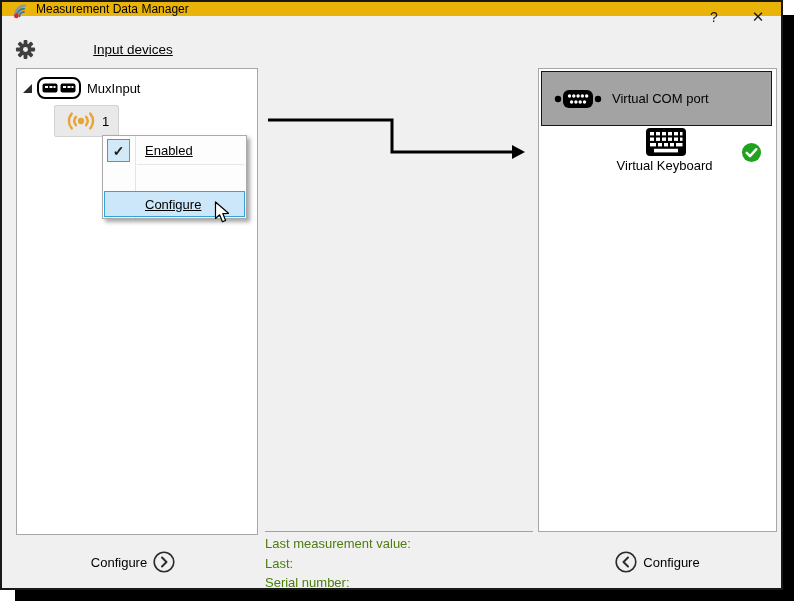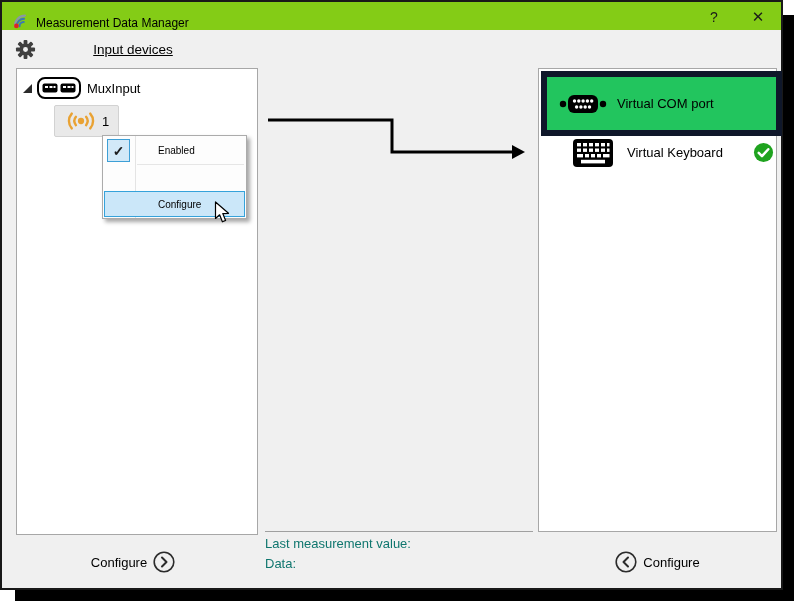--- a/index.html
+++ b/index.html
@@ -8,22 +8,22 @@
     background:#ffffff;
     font-family:"Liberation Sans", sans-serif;
     -webkit-font-smoothing:antialiased;
   }
   .window {
     position:absolute; left:0; top:0; width:779px; height:586px;
     background:#f0f0f0; border:2px solid #191919;
     box-shadow:13px 13px 0 -2px #000000;
   }
   .titlebar {
-    position:absolute; left:0; top:0; width:779px; height:28px;
-    background:#84cc16; display:flex; align-items:flex-end;
+    position:absolute; left:0; top:0; width:779px; height:14px;
+    background:#eab308; display:flex; align-items:flex-start;
   }
   .titlebar .app-icon { margin-left:9px; width:18px; height:18px; }
   .titlebar .title { margin-left:7px; font-size:12px; color:#000; }
   .tb-btn {
     position:absolute; top:0; width:40px; height:30px; display:flex;
     align-items:center; justify-content:center; font-size:14px; color:#1a1a1a;
     cursor:default;
   }
   .help-btn { right:47px; }
   .close-btn { right:3px; font-size:15px; }
@@ -54,21 +54,21 @@
     position:absolute; left:100px; top:133px; width:143px; height:82px;
     background:#fdfdfd; border:1px solid #ababab;
     box-shadow:3px 3px 4px rgba(0,0,0,0.35);
   }
   .ctx-gutter-line { position:absolute; left:32px; top:0; bottom:0; width:1px; background:#e4e4e4; }
   .ctx-row { position:absolute; left:0; width:143px; height:27px; display:flex; align-items:center; }
   .ctx-row-1 { top:1px; }
   .ctx-row-2 { top:28px; }
   .ctx-row-3 { top:55px; }
   .ctx-sep { position:absolute; left:34px; right:2px; top:28px; height:1px; background:#e6e6e6; }
-  .ctx-label { margin-left:55px; font-size:10px; color:#000; }
+  .ctx-label { margin-left:42px; font-size:13px; color:#000;text-decoration:underline; }
   .ctx-checkbox {
     position:absolute; left:4px; top:2px; width:21px; height:21px;
     background:#d2e9f8; border:1px solid #3d9fd6;
     display:flex; align-items:center; justify-content:center;
     font-size:14px; color:#1c1c1c; font-weight:bold;
   }
   .ctx-highlight {
     position:absolute; left:1px; top:55px; width:139px; height:24px;
     background:#cbe7f9; border:1px solid #35a2da;
   }
@@ -77,30 +77,30 @@
   .cursor-icon { position:absolute; left:212px; top:199px; width:16px; height:24px; }
 
   .flow-arrow { position:absolute; left:260px; top:108px; width:272px; height:52px; }
 
   
   .out-row {
     position:absolute; display:flex; align-items:center; font-size:13px; color:#000;
   }
   .out-row-com {
     left:2px; top:2px; width:229px; height:53px;
-    background:#22c55e; border:6px solid #0f172a;
-  }
-  .out-row-kb { left:18px; top:57px; width:229px; height:53px; }
+    background:#a3a3a3; border:1px solid #0f172a;
+  }
+  .out-row-kb { left:6px; top:57px; width:229px; height:53px;flex-direction:column; }
   .out-icon { margin-left:12px; width:48px; height:32px; flex:0 0 auto; }
   .out-label { margin-left:10px; }
   .conn-check { position:absolute; right:12px; top:16px; width:21px; height:21px; }
 
   
   .info-sep { position:absolute; left:263px; top:529px; width:268px; height:1px; background:#a0a0a0; }
-  .info-lines { position:absolute; left:263px; top:532px; font-size:13px; color:#0f766e; line-height:19.5px; }
+  .info-lines { position:absolute; left:263px; top:532px; font-size:13px; color:#4d7c0f; line-height:19.5px; }
   .cfg-group { position:absolute; top:549px; display:flex; align-items:center; justify-content:center; gap:6px; font-size:13px; color:#000; }
   .cfg-left  { left:10px;  width:242px; }
   .cfg-right { left:536px; width:239px; }
   .cfg-circle { width:22px; height:22px; }
 </style>
 </head>
 <body>
 
 <div class="window">
 
@@ -235,21 +235,22 @@
     </div>
   </div>
 
   <svg class="cursor-icon" viewBox="0 0 16 24">
     <path d="M1.5 1 L1.5 17.5 L5.6 13.8 L8.4 20.8 L11.6 19.4 L8.8 12.6 L14.5 12.3 Z" fill="#fff" stroke="#000" stroke-width="1.2" stroke-linejoin="round"></path>
   </svg>
 
   <div class="info-sep"></div>
   <div class="info-lines">
     <div>Last measurement value:</div>
-    <div>Data:</div>
+    <div>Last:</div>
+    <div>Serial number:</div>
   </div>
 
   <div class="cfg-group cfg-left">
     <span>Configure</span>
     <svg class="cfg-circle" viewBox="0 0 22 22">
       <circle cx="11" cy="11" r="9.8" fill="none" stroke="#2b2b2b" stroke-width="1.6"></circle>
       <polyline points="9,6.5 13.5,11 9,15.5" fill="none" stroke="#2b2b2b" stroke-width="2" stroke-linecap="round" stroke-linejoin="round"></polyline>
     </svg>
   </div>
 

